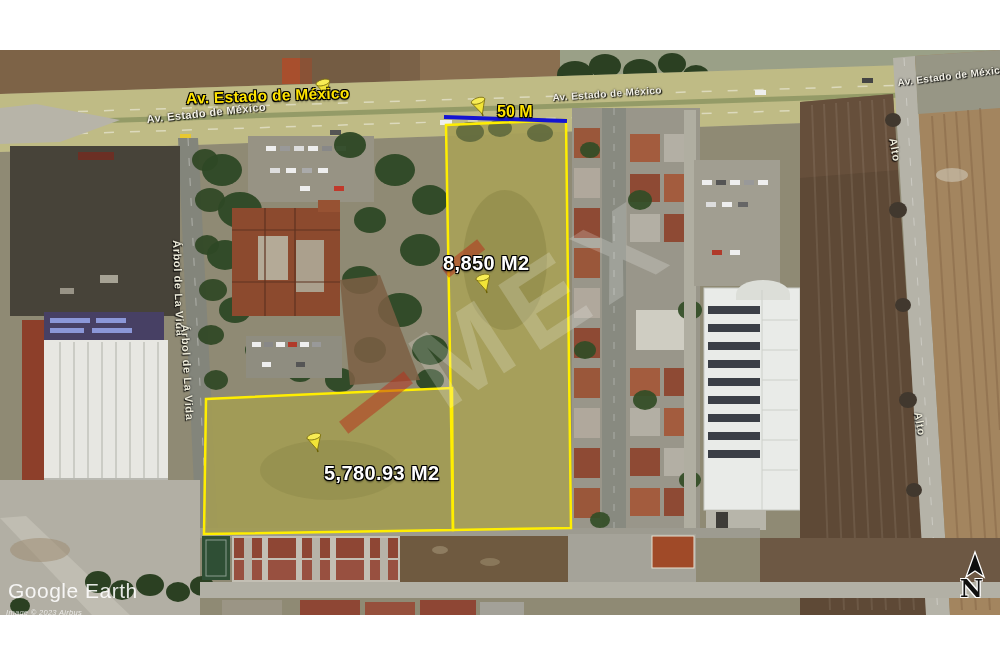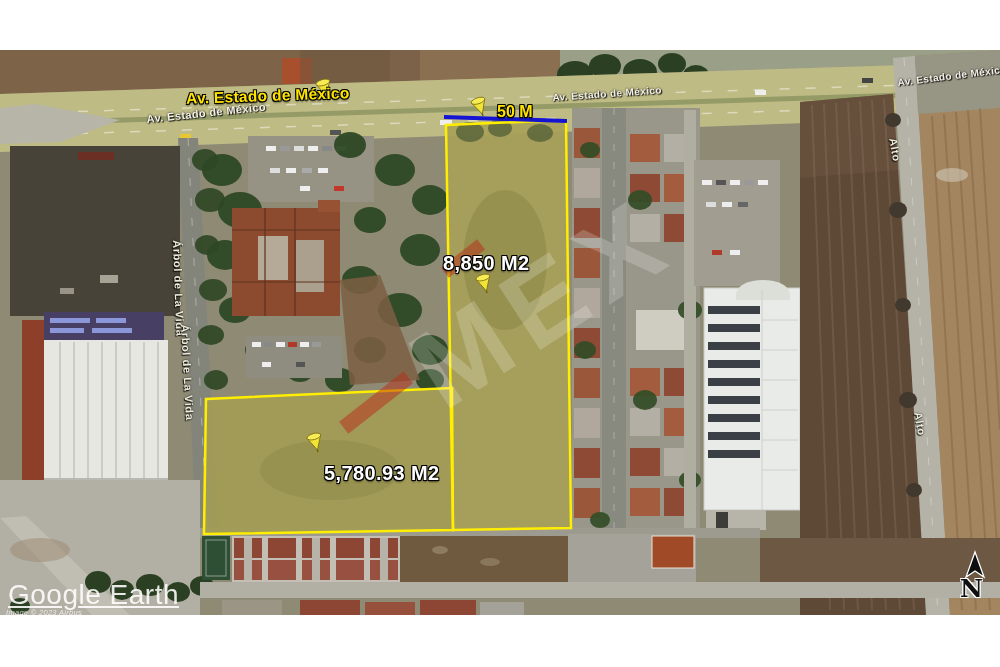--- a/index.html
+++ b/index.html
@@ -8,21 +8,21 @@
   .scene{position:absolute;left:0;top:50px;width:1000px;height:565px;display:block;}
   .lbl{position:absolute;white-space:nowrap;pointer-events:none;}
   .outline-b{text-shadow:-1px -1px 0 #000,1px -1px 0 #000,-1px 1px 0 #000,1px 1px 0 #000,0 2px 2px rgba(0,0,0,.6);}
   .soft-b{text-shadow:0 0 2px rgba(0,0,0,.9),1px 1px 1px rgba(0,0,0,.8);}
   .yellow-lbl{color:#ffe400;font-weight:bold;}
   .road-lbl{color:#f2f0e6;font-weight:bold;font-size:11px;letter-spacing:.4px;transform-origin:left top;}
   .street-v{color:#ecead9;font-weight:bold;font-size:11px;letter-spacing:.6px;transform-origin:left top;}
   .parcel-lbl{color:#ffffff;font-weight:bold;font-size:20px;letter-spacing:.4px;}
   .av-pin-lbl{left:186px;top:87px;font-size:15.5px;letter-spacing:.3px;transform:rotate(-2deg);}
   .m50-lbl{left:497px;top:96px;font-size:16px;margin-top:7px;}
-  .ge-wm{left:8px;top:579px;font-size:28px;color:rgba(255,255,255,.88);letter-spacing:.5px;text-decoration:underline;}
+  .ge-wm{left:8px;top:579px;font-size:21px;color:rgba(255,255,255,.88);letter-spacing:.5px;}
   .ge-copy{left:6px;top:608px;font-size:7.5px;color:rgba(255,255,255,.75);letter-spacing:.3px;font-style:italic;}
   .north-n{left:960px;top:574px;font-family:"DejaVu Serif",serif;font-weight:bold;font-size:25px;color:#101010;
            text-shadow:-1px -1px 0 #fff,1px -1px 0 #fff,-1px 1px 0 #fff,1px 1px 0 #fff;}
   .wm-diag{left:400px;top:238px;font-size:112px;font-weight:bold;color:rgba(255,255,255,.20);
            letter-spacing:14px;transform:rotate(-33deg);transform-origin:center;}
   .wm-red{position:absolute;background:rgba(186,44,24,.5);pointer-events:none;}
   .wm-red.r1{left:335px;top:395px;width:82px;height:15px;transform:rotate(-38deg);}
   .wm-red.r2{left:440px;top:252px;width:46px;height:13px;transform:rotate(-38deg);}
 </style>
 </head>

